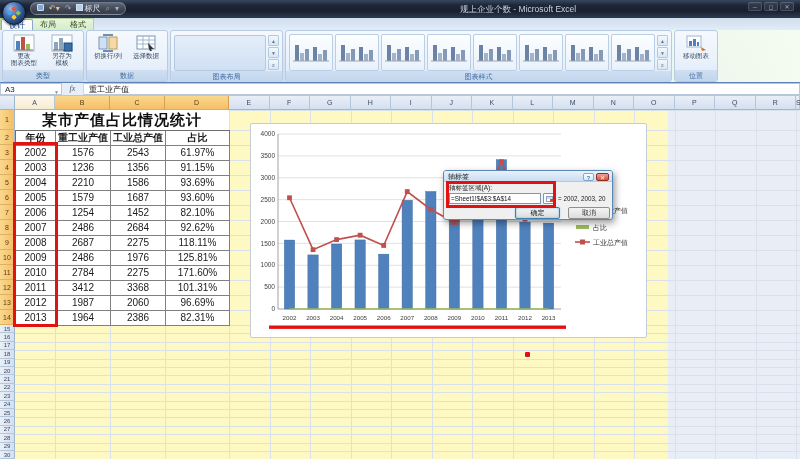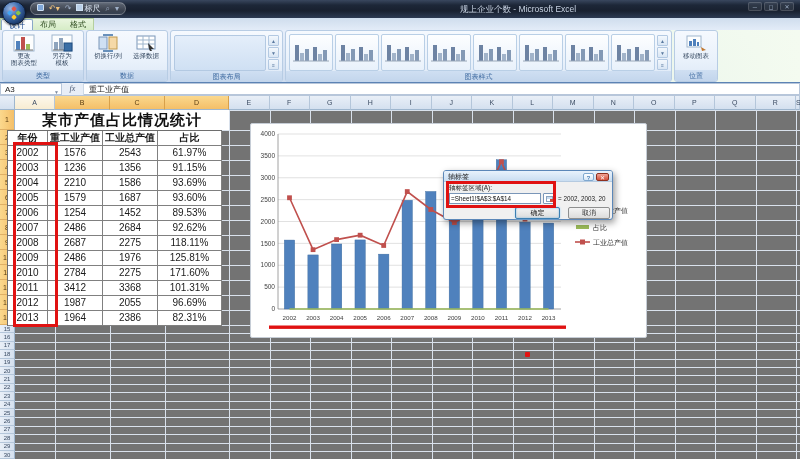--- a/index.html
+++ b/index.html
@@ -71,37 +71,37 @@
     border-bottom:1px solid #b7c6da; display:flex; align-items:stretch; }
   #namebox { width:62px; background:#fff; border:1px solid #b7c6da; font-size:8px; line-height:11px;
     padding-left:4px; color:#222; display:flex; justify-content:space-between; }
   .nb-arrow { font-size:5px; color:#7a8aa0; padding:3px 2px 0 0; }
   #fx { width:22px; text-align:center; font-size:8px; font-style:italic; font-family:"Liberation Serif",serif;
     color:#4a5a75; line-height:12px; border-right:1px solid #cdd8e6; }
   #fcontent { flex:1; background:#fff; border:1px solid #b7c6da; border-left:none; font-size:8px;
     line-height:11px; padding-left:5px; color:#222; }
 
   
-  #sheet { position:absolute; left:0; top:96px; width:800px; height:363px; background:#737373; }
+  #sheet { position:absolute; left:0; top:96px; width:668px; height:363px; background:#fef9c3; }
   #corner { position:absolute; left:0; top:0; width:15px; height:14px;
     background:linear-gradient(180deg,#e9eff7,#d4e0ef); border-right:1px solid #9eb6ce; border-bottom:1px solid #9eb6ce; }
   .colhead { position:absolute; top:0; height:14px; font-size:7px; line-height:14px; text-align:center; color:#3c4c63;
     background:linear-gradient(180deg,#e9eff7,#d4e0ef); border-right:1px solid #b4c6da; border-bottom:1px solid #9eb6ce; }
   .colhead.sel { background:linear-gradient(180deg,#fbd88d,#f4bf68); border-right:1px solid #d8a04a; color:#5a3c10; }
   .colhead.colA { background:linear-gradient(180deg,#fdf8ec,#f7ecd2); }
   .rowhead { position:absolute; left:0; width:15px; font-size:7px; text-align:center; color:#3c4c63;
     background:linear-gradient(90deg,#e9eff7,#d4e0ef); border-right:1px solid #9eb6ce; border-bottom:1px solid #b4c6da;
     display:flex; align-items:center; justify-content:center; }
   .rowhead.sel { background:linear-gradient(90deg,#fbd88d,#f4bf68); color:#5a3c10; border-bottom:1px solid #e0b065; }
   .vline { position:absolute; width:1px; background:#d9e1ec; top:14px; }
   .hline { position:absolute; height:1px; background:#d9e1ec; left:15px; }
 
   #title-cell { position:absolute; left:15px; top:14px; width:214px; height:20px; background:#fff;
     font-size:15px; font-weight:bold; color:#111; text-align:center; line-height:20px; letter-spacing:1px; white-space:nowrap; }
-  #datatable { position:absolute; left:7px; top:34px; width:215px; border-top:1px solid #6e6e6e; border-left:1px solid #6e6e6e; background:#fff; }
+  #datatable { position:absolute; left:15px; top:34px; width:215px; border-top:1px solid #6e6e6e; border-left:1px solid #6e6e6e; background:#fff; }
   #datatable .trow { display:flex; }
   #datatable .tcell { height:15px; font-size:10px; line-height:14px; text-align:center; color:#1a1a1a;
     border-right:1px solid #808080; border-bottom:1px solid #808080; background:#fff; overflow:hidden; white-space:nowrap; }
   #datatable .hrow .tcell { font-weight:bold; }
   .cw0{width:40px;} .cw1{width:55px;} .cw2{width:55px;} .cw3{width:64px;}
 
   #red-box { position:absolute; left:13px; top:46px; width:45px; height:185px; border:3px solid #e01212; z-index:6; }
 
   
   #chart { position:absolute; left:250px; top:27px; width:397px; height:215px; background:#fff;
@@ -518,21 +518,21 @@
         <div class="trow">
           <div class="tcell cw0">2005</div>
           <div class="tcell cw1">1579</div>
           <div class="tcell cw2">1687</div>
           <div class="tcell cw3">93.60%</div>
         </div>
         <div class="trow">
           <div class="tcell cw0">2006</div>
           <div class="tcell cw1">1254</div>
           <div class="tcell cw2">1452</div>
-          <div class="tcell cw3">89.53%</div>
+          <div class="tcell cw3">82.10%</div>
         </div>
         <div class="trow">
           <div class="tcell cw0">2007</div>
           <div class="tcell cw1">2486</div>
           <div class="tcell cw2">2684</div>
           <div class="tcell cw3">92.62%</div>
         </div>
         <div class="trow">
           <div class="tcell cw0">2008</div>
           <div class="tcell cw1">2687</div>
@@ -553,21 +553,21 @@
         </div>
         <div class="trow">
           <div class="tcell cw0">2011</div>
           <div class="tcell cw1">3412</div>
           <div class="tcell cw2">3368</div>
           <div class="tcell cw3">101.31%</div>
         </div>
         <div class="trow">
           <div class="tcell cw0">2012</div>
           <div class="tcell cw1">1987</div>
-          <div class="tcell cw2">2055</div>
+          <div class="tcell cw2">2060</div>
           <div class="tcell cw3">96.69%</div>
         </div>
         <div class="trow">
           <div class="tcell cw0">2013</div>
           <div class="tcell cw1">1964</div>
           <div class="tcell cw2">2386</div>
           <div class="tcell cw3">82.31%</div>
         </div>
       </div>
     <div id="red-box"></div>

